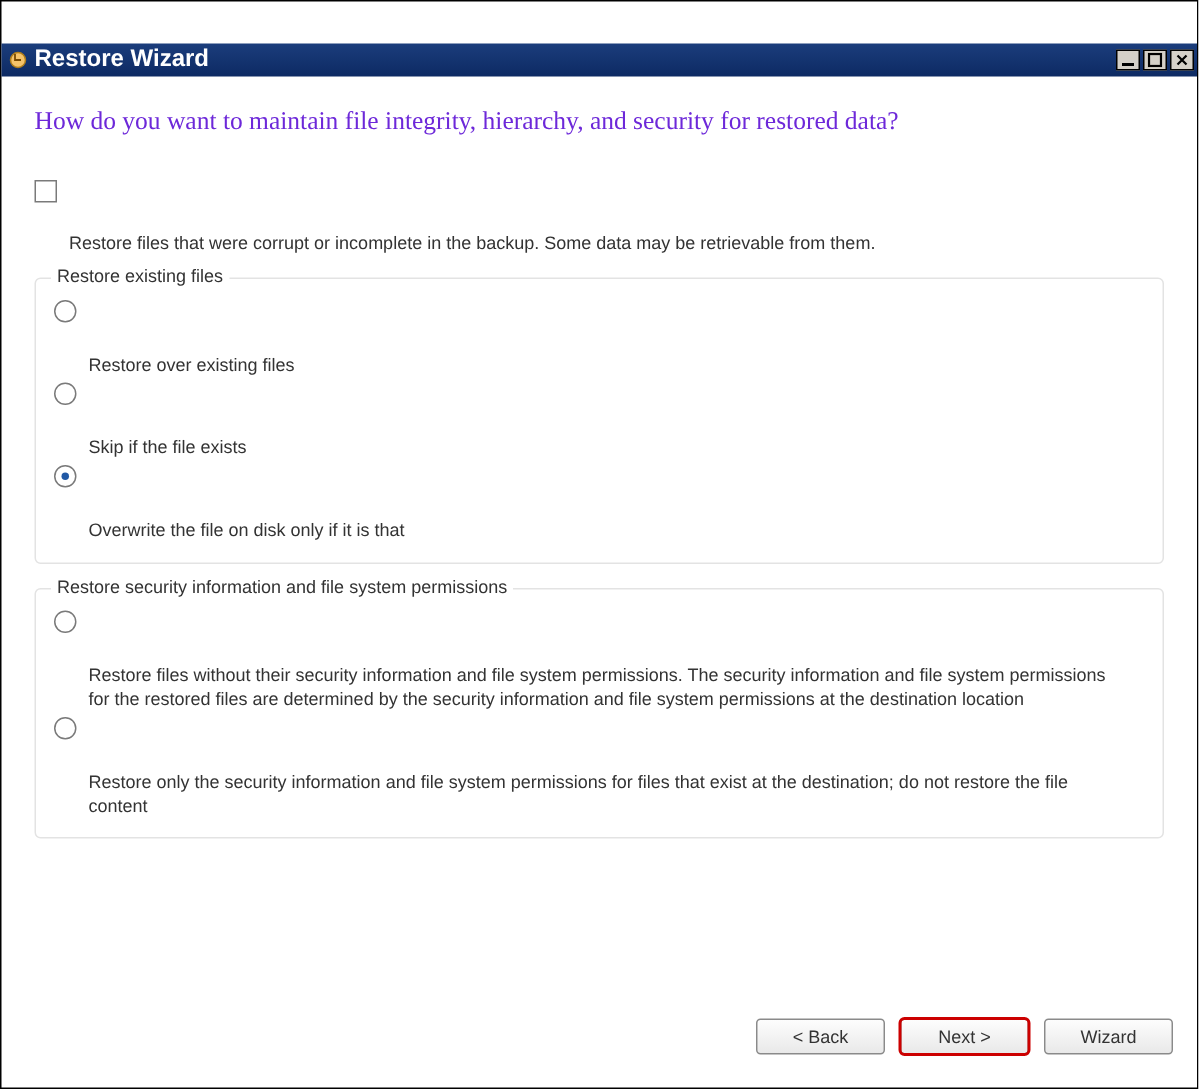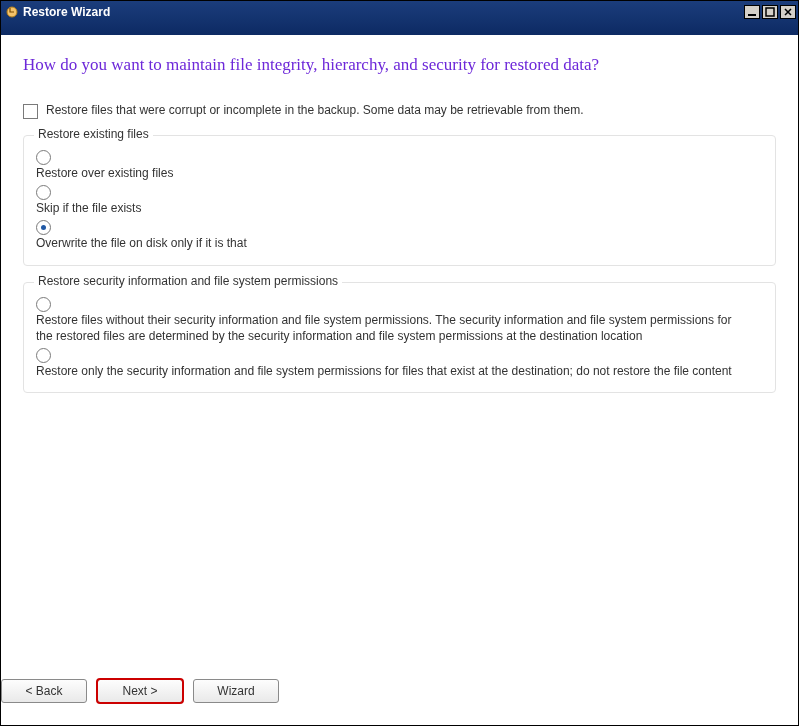--- a/index.html
+++ b/index.html
@@ -1,39 +1,39 @@
 <!DOCTYPE html>
 <html><head>
 <meta charset="utf-8">
 <style>
   html,body{margin:0;padding:0;font-family:"Segoe UI",Tahoma,Arial,sans-serif;font-size:12px;color:#333;background:#fff;}
   .window{width:799px;height:726px;box-sizing:border-box;border:1px solid #000;position:relative;background:#fff;display:flex;flex-direction:column;}
   
-  .titlebar{height:22px;background:linear-gradient(#1b3d7c,#0d2a63);color:#fff;display:flex;align-items:center;padding:0 2px 12px 4px;font-size:12px;}
+  .titlebar{height:22px;background:linear-gradient(#1b3d7c,#0d2a63);color:#fff;display:flex;align-items:center;padding:0 2px 0 4px;font-size:16px;margin-top:28px;}
   .titlebar .app-icon{width:14px;height:14px;margin-right:4px;display:flex;align-items:center;justify-content:center;}
   .titlebar .title{flex:1;font-weight:bold;}
   .win-controls{display:flex;gap:2px;}
   .win-btn{width:16px;height:14px;background:#d4d0c8;border:1px solid #000;box-sizing:border-box;display:flex;align-items:center;justify-content:center;cursor:default;}
   .win-btn svg{display:block;}
   
   .content{flex:1;padding:16px 22px 0 22px;overflow:hidden;}
   .heading{color:#6d28d9;font-size:17px;margin:4px 0 28px 0;font-weight:normal;font-family:Liberation Serif, serif;}
   .row{display:flex;align-items:flex-start;margin:6px 0;}
   .checkbox{width:13px;height:13px;border:1px solid #7a7a7a;background:#fff;margin-right:8px;margin-top:1px;flex:0 0 auto;display:flex;align-items:center;justify-content:center;}
   .checkbox.checked{background:#eef4fb;}
   .checkbox.checked svg{display:block;}
   .checkbox svg{display:none;}
   .fieldset{border:1px solid #e3e3e3;border-radius:4px;margin:16px 0 8px 0;padding:10px 28px 10px 12px;position:relative;}
   .legend{position:absolute;top:-9px;left:10px;background:#fff;padding:0 4px;font-size:12px;color:#333;}
-  .radio-row{display:flex;align-items:flex-start;margin:3px 0;line-height:1.35;flex-direction:column;}
+  .radio-row{display:flex;align-items:flex-start;margin:3px 0;line-height:1.35;}
   .radio{width:13px;height:13px;border:1px solid #7a7a7a;border-radius:50%;margin-right:8px;margin-top:1px;flex:0 0 auto;display:flex;align-items:center;justify-content:center;background:#fff;}
   .radio.selected::after{content:"";width:5px;height:5px;background:#2159a5;border-radius:50%;}
-  .opt-text{flex:1;}
+  .opt-text{flex:1;margin-top:36px;}
   
-  .footer{height:48px;border-top:0;display:flex;align-items:center;justify-content:flex-start;padding:0 16px 10px 0;gap:10px;}
+  .footer{height:48px;border-top:0;display:flex;align-items:center;justify-content:flex-end;padding:0 16px 10px 0;gap:10px;}
   .btn{min-width:86px;height:24px;border:1px solid #8a8a8a;background:linear-gradient(#fdfdfd,#e9e9e9);border-radius:3px;font-size:12px;display:flex;align-items:center;justify-content:center;cursor:default;box-sizing:border-box;}
   .btn.highlight{outline:2px solid #c00;outline-offset:-1px;}
 </style>
 </head>
 <body>
 
 <div class="window">
 
   <div class="titlebar">
     <span class="app-icon">

